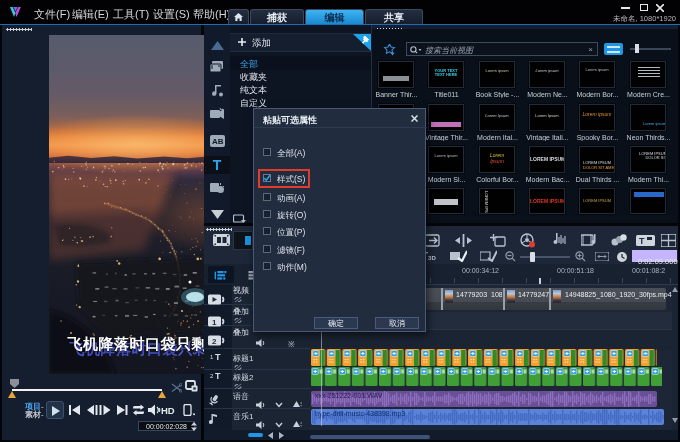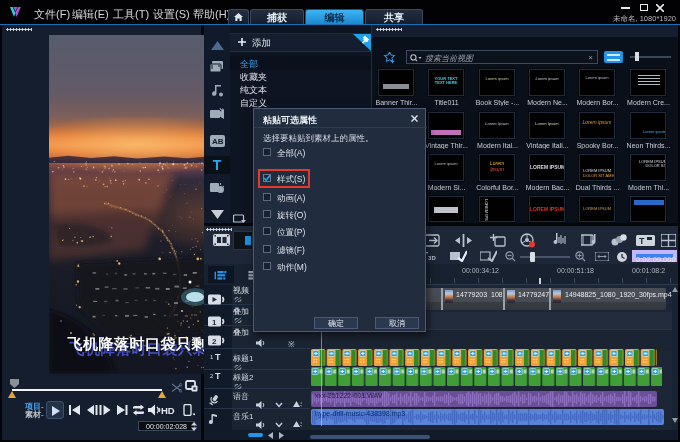--- a/index.html
+++ b/index.html
@@ -54,21 +54,21 @@
 .graytxt { color:#c0c6ce; font-size:8px; font-weight:bold; }
 #playbtn { position:absolute; left:44px; top:376px; width:18px; height:18px;
   background:#243248; border:1px solid #3d516f; border-radius:3px; }
 #timebox { position:absolute; left:136px; top:396px; width:57px; height:10px;
   background:#0a0d13; border:1px solid #39475c; color:#e8e8e8; font-size:7px;
   line-height:9px; text-align:center; font-family:"Liberation Sans",sans-serif; }
 
 
 #sidebar { position:absolute; left:0; top:0; width:26px; height:201px; background:#101a2a; }
 #listpanel { position:absolute; left:26px; top:0; width:142px; height:201px; background:#0d1523; border-right:1px solid #252f40; }
-#library { position:absolute; left:168px; top:12px; width:306px; height:201px; background:#0a101a; }
+#library { position:absolute; left:168px; top:4px; width:306px; height:201px; background:#0a101a; }
 #toolbar { position:absolute; left:0; top:201px; width:474px; height:38px; background:#1d2737; }
 #viewrow { position:absolute; left:0; top:239px; width:474px; height:21px; background:#18212f; }
 #timeline { position:absolute; left:0; top:260px; width:474px; height:155px; background:#16202f; }
 
 .sideicon { position:absolute; left:0; width:26px; text-align:center; }
 .sideicon svg { display:block; margin:0 auto; }
 .libitem { position:absolute; left:10px; font-size:9px; color:#dfe4ea; }
 .thumb { position:absolute; width:36px; height:27px; background:#010102; border:1px solid #232b3a; box-shadow:0 0 0 1px #05080d; overflow:hidden; }
 .tlabel { position:absolute; width:49px; font-size:7px; color:#c9ced6; text-align:center;
   white-space:nowrap; overflow:hidden; }
@@ -1035,21 +1035,21 @@
           <path d="M7.2 7.2 L10 10" stroke="#8f9aa8" stroke-width="1.2"></path>
         </svg>
       <svg class="abs" style="left:391px;top:26px" width="14" height="9" viewBox="0 0 14 9">
           <rect x="0" y="0" width="14" height="9" rx="2" fill="none" stroke="#8f9aa8" stroke-width="1.2"></rect>
           <path d="M3 4.5 h8 M4.5 3 l-1.5 1.5 l1.5 1.5 M9.5 3 l1.5 1.5 l-1.5 1.5" stroke="#8f9aa8" stroke-width="1" fill="none"></path>
         </svg>
       <svg class="abs" style="left:412px;top:25px" width="12" height="12" viewBox="0 0 12 12">
           <circle cx="6" cy="6" r="5" fill="#cfd5dc"></circle>
           <path d="M6 3 v3 l2.5 1.5" stroke="#1d2737" stroke-width="1.3" fill="none"></path>
         </svg>
-      <div class="abs" style="left:428px;top:24px;width:45px;height:12px;background:#3b82f6;border:4px solid #c4b5fd;color:#e8e8e8;font-size:7.5px;line-height:11px;text-align:center">0:02:09.000</div>
+      <div class="abs" style="left:428px;top:24px;width:45px;height:12px;background:#3b82f6;border:6px solid #c4b5fd;color:#e8e8e8;font-size:7.5px;line-height:11px;text-align:center">0:02:09.000</div>
     </div>
     <div id="viewrow">
       <div class="abs" style="left:4px;top:2px;width:26px;height:17px;background:#0d1422"></div>
         <svg class="abs" style="left:10px;top:7px" width="13" height="9" viewBox="0 0 17 13" fill="#2196e8">
           <rect x="0" y="1" width="2" height="11"></rect>
           <rect x="4" y="0" width="9" height="3.2"></rect>
           <rect x="4" y="4.6" width="11" height="3.2"></rect>
           <rect x="4" y="9.2" width="7" height="3.2"></rect>
           <rect x="14" y="0" width="3" height="3.2"></rect>
           <rect x="12.5" y="9.2" width="3" height="3.2"></rect>
@@ -1584,21 +1584,20 @@
         </svg>
       <div class="abs" style="left:106px;top:150px;width:120px;height:4px;background:#3c5377;border-radius:2px"></div>
     </div>
   </div>
   <div id="dialog">
     <div class="abs" style="left:9px;top:5px;font-size:9px;font-weight:bold;color:#e8edf3">粘贴可选属性</div>
     <svg class="abs" style="right:7px;top:6px" width="7" height="7" viewBox="0 0 7 7">
         <path d="M0.5 0.5 L6.5 6.5 M6.5 0.5 L0.5 6.5" stroke="#d8dee6" stroke-width="1.5"></path>
       </svg>
     <div class="abs" style="left:0;top:18px;width:173px;height:1px;background:#2e3a50"></div>
-    <div class="abs" style="left:9px;top:24px;font-size:8.5px;color:#d5dae2">选择要粘贴到素材上的属性。</div>
     <div class="chk" style="left:9px;top:39px"></div>
     <div class="chklabel" style="left:23px;top:39px">全部(A)</div>
     <div class="chk" style="left:9px;top:65px;background:#1a2738;border-color:#6a7890">
         <svg width="8" height="8" viewBox="0 0 8 8" style="position:absolute;left:-1px;top:-1px">
           <path d="M1 4 L3.2 6.3 L7 1.2" stroke="#2d9fe0" stroke-width="1.6" fill="none"></path>
         </svg>
       </div>
     <div class="chklabel" style="left:23px;top:65px">样式(S)</div>
     <div class="abs" style="left:4px;top:60px;width:52px;height:19px;border:2px solid #e23b2e"></div>
     <div class="chk" style="left:9px;top:84px"></div>

